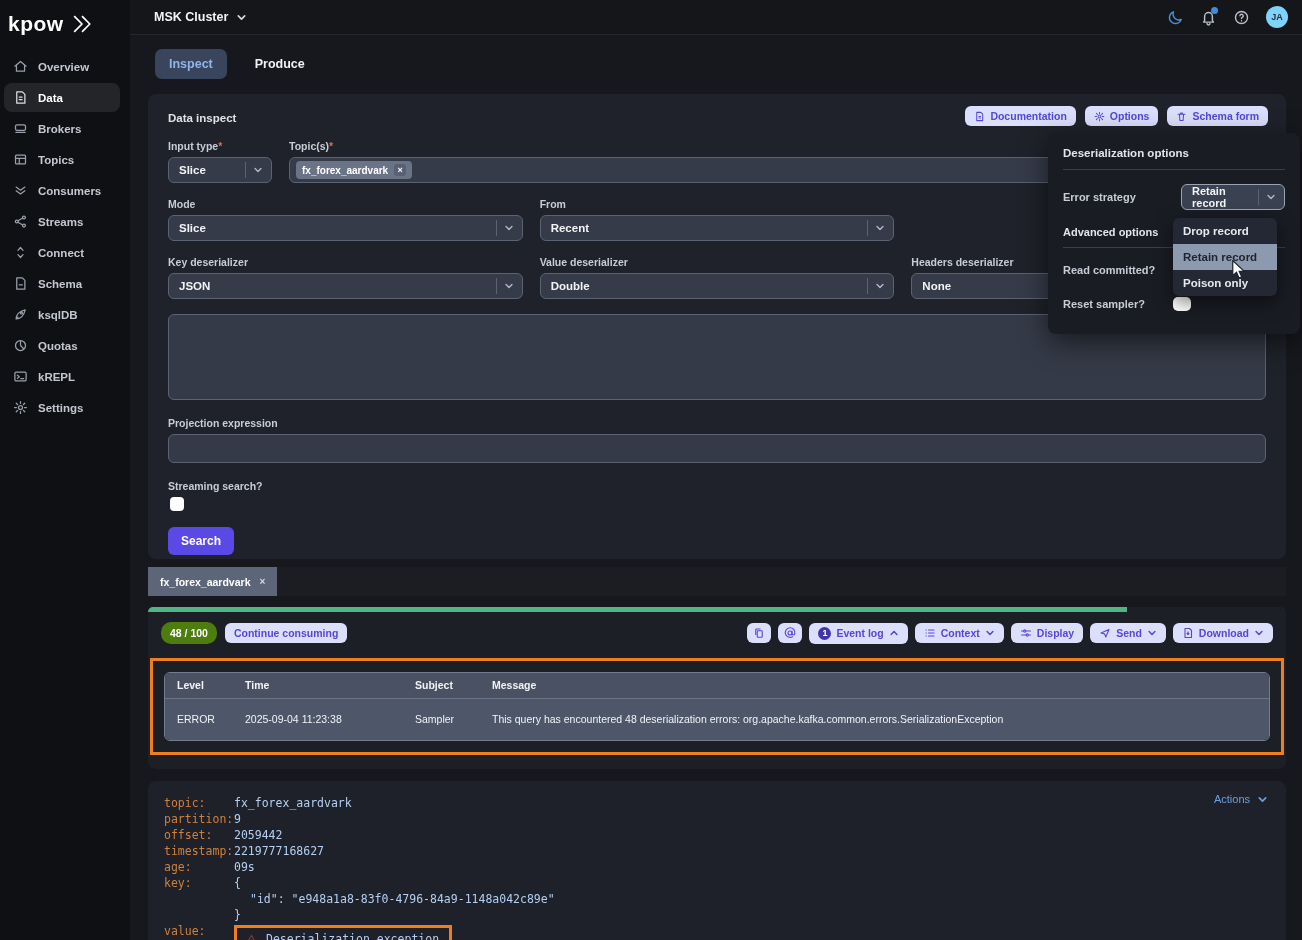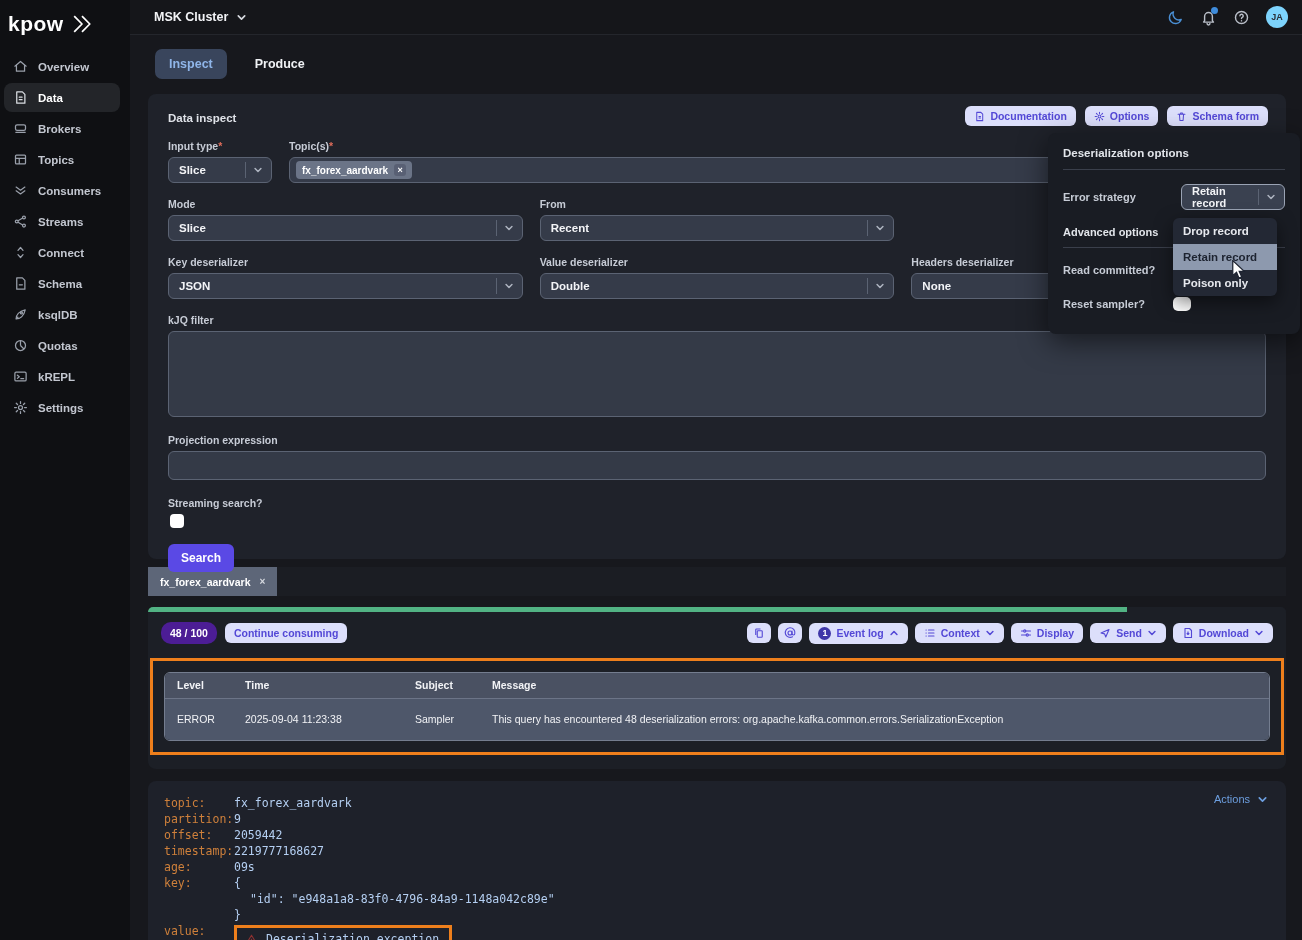--- a/index.html
+++ b/index.html
@@ -116,21 +116,21 @@
     background:#5d6678; color:#fff; font-size:10.5px; font-weight:700; height:100%;
     display:flex; align-items:center; gap:9px; padding:0 12px; cursor:pointer;
   }
   .results {
     margin:11px 16px 0 18px; background:#1c1f26; border-radius:6px 6px 8px 8px; padding-bottom:14px;
   }
   .progress-track { height:5px; background:#1c1f26; border-radius:6px 6px 0 0; overflow:hidden; }
   .progress-fill { height:100%; background:#52b384; }
   .res-toolbar { display:flex; align-items:center; justify-content:space-between; padding:10px 13px 12px 13px; }
   .res-left { display:flex; align-items:center; gap:8px; }
-  .count-pill { background:#4c1d95; color:#fff; font-size:10.5px; font-weight:700; border-radius:10px; padding:5px 9px; }
+  .count-pill { background:#4d7c0f; color:#fff; font-size:10.5px; font-weight:700; border-radius:10px; padding:5px 9px; }
   .res-right { display:flex; align-items:center; gap:7px; }
   .badge-1 { background:#3f37a8; color:#fff; border-radius:50%; width:13px; height:13px;
     display:inline-flex; align-items:center; justify-content:center; font-size:9px; font-weight:700; }
   .orange-box { margin:2px 2px 0 2px; border:3px solid #ee7f1c; padding:11px; }
   .err-table { border:1px solid #747d8f; border-radius:6px; overflow:hidden; }
   .err-thead { display:flex; background:#4a5162; border-bottom:1px solid #6c7487; }
   .err-row { display:flex; background:#4e576a; }
   .cell { padding:6px 0 7px 0; font-size:10.5px; color:#f2f3f6; }
   .c-level { width:80px; padding-left:12px; }
   .c-time { width:170px; }
@@ -448,21 +448,20 @@
           <span class="chev">
               <svg width="10" height="10" viewBox="0 0 12 12" fill="none" stroke="currentColor" stroke-width="1.8" stroke-linecap="round" stroke-linejoin="round">
                 <path d="M2.5 4.2L6 7.8l3.5-3.6"></path>
               </svg>
             </span>
         </div>
       </div>
     </div>
 
     <div style="margin-bottom:14px;">
-      <div class="field-label">kJQ filter</div>
       <textarea class="ta ta-big" style=""></textarea>
     </div>
 
     <div style="margin-bottom:14px;">
       <div class="field-label">Projection expression</div>
       <textarea class="ta ta-small" style=""></textarea>
     </div>
 
     <div class="field-label" style="margin-top:4px;">Streaming search?</div>
     <div class="toggle-knob"></div>

